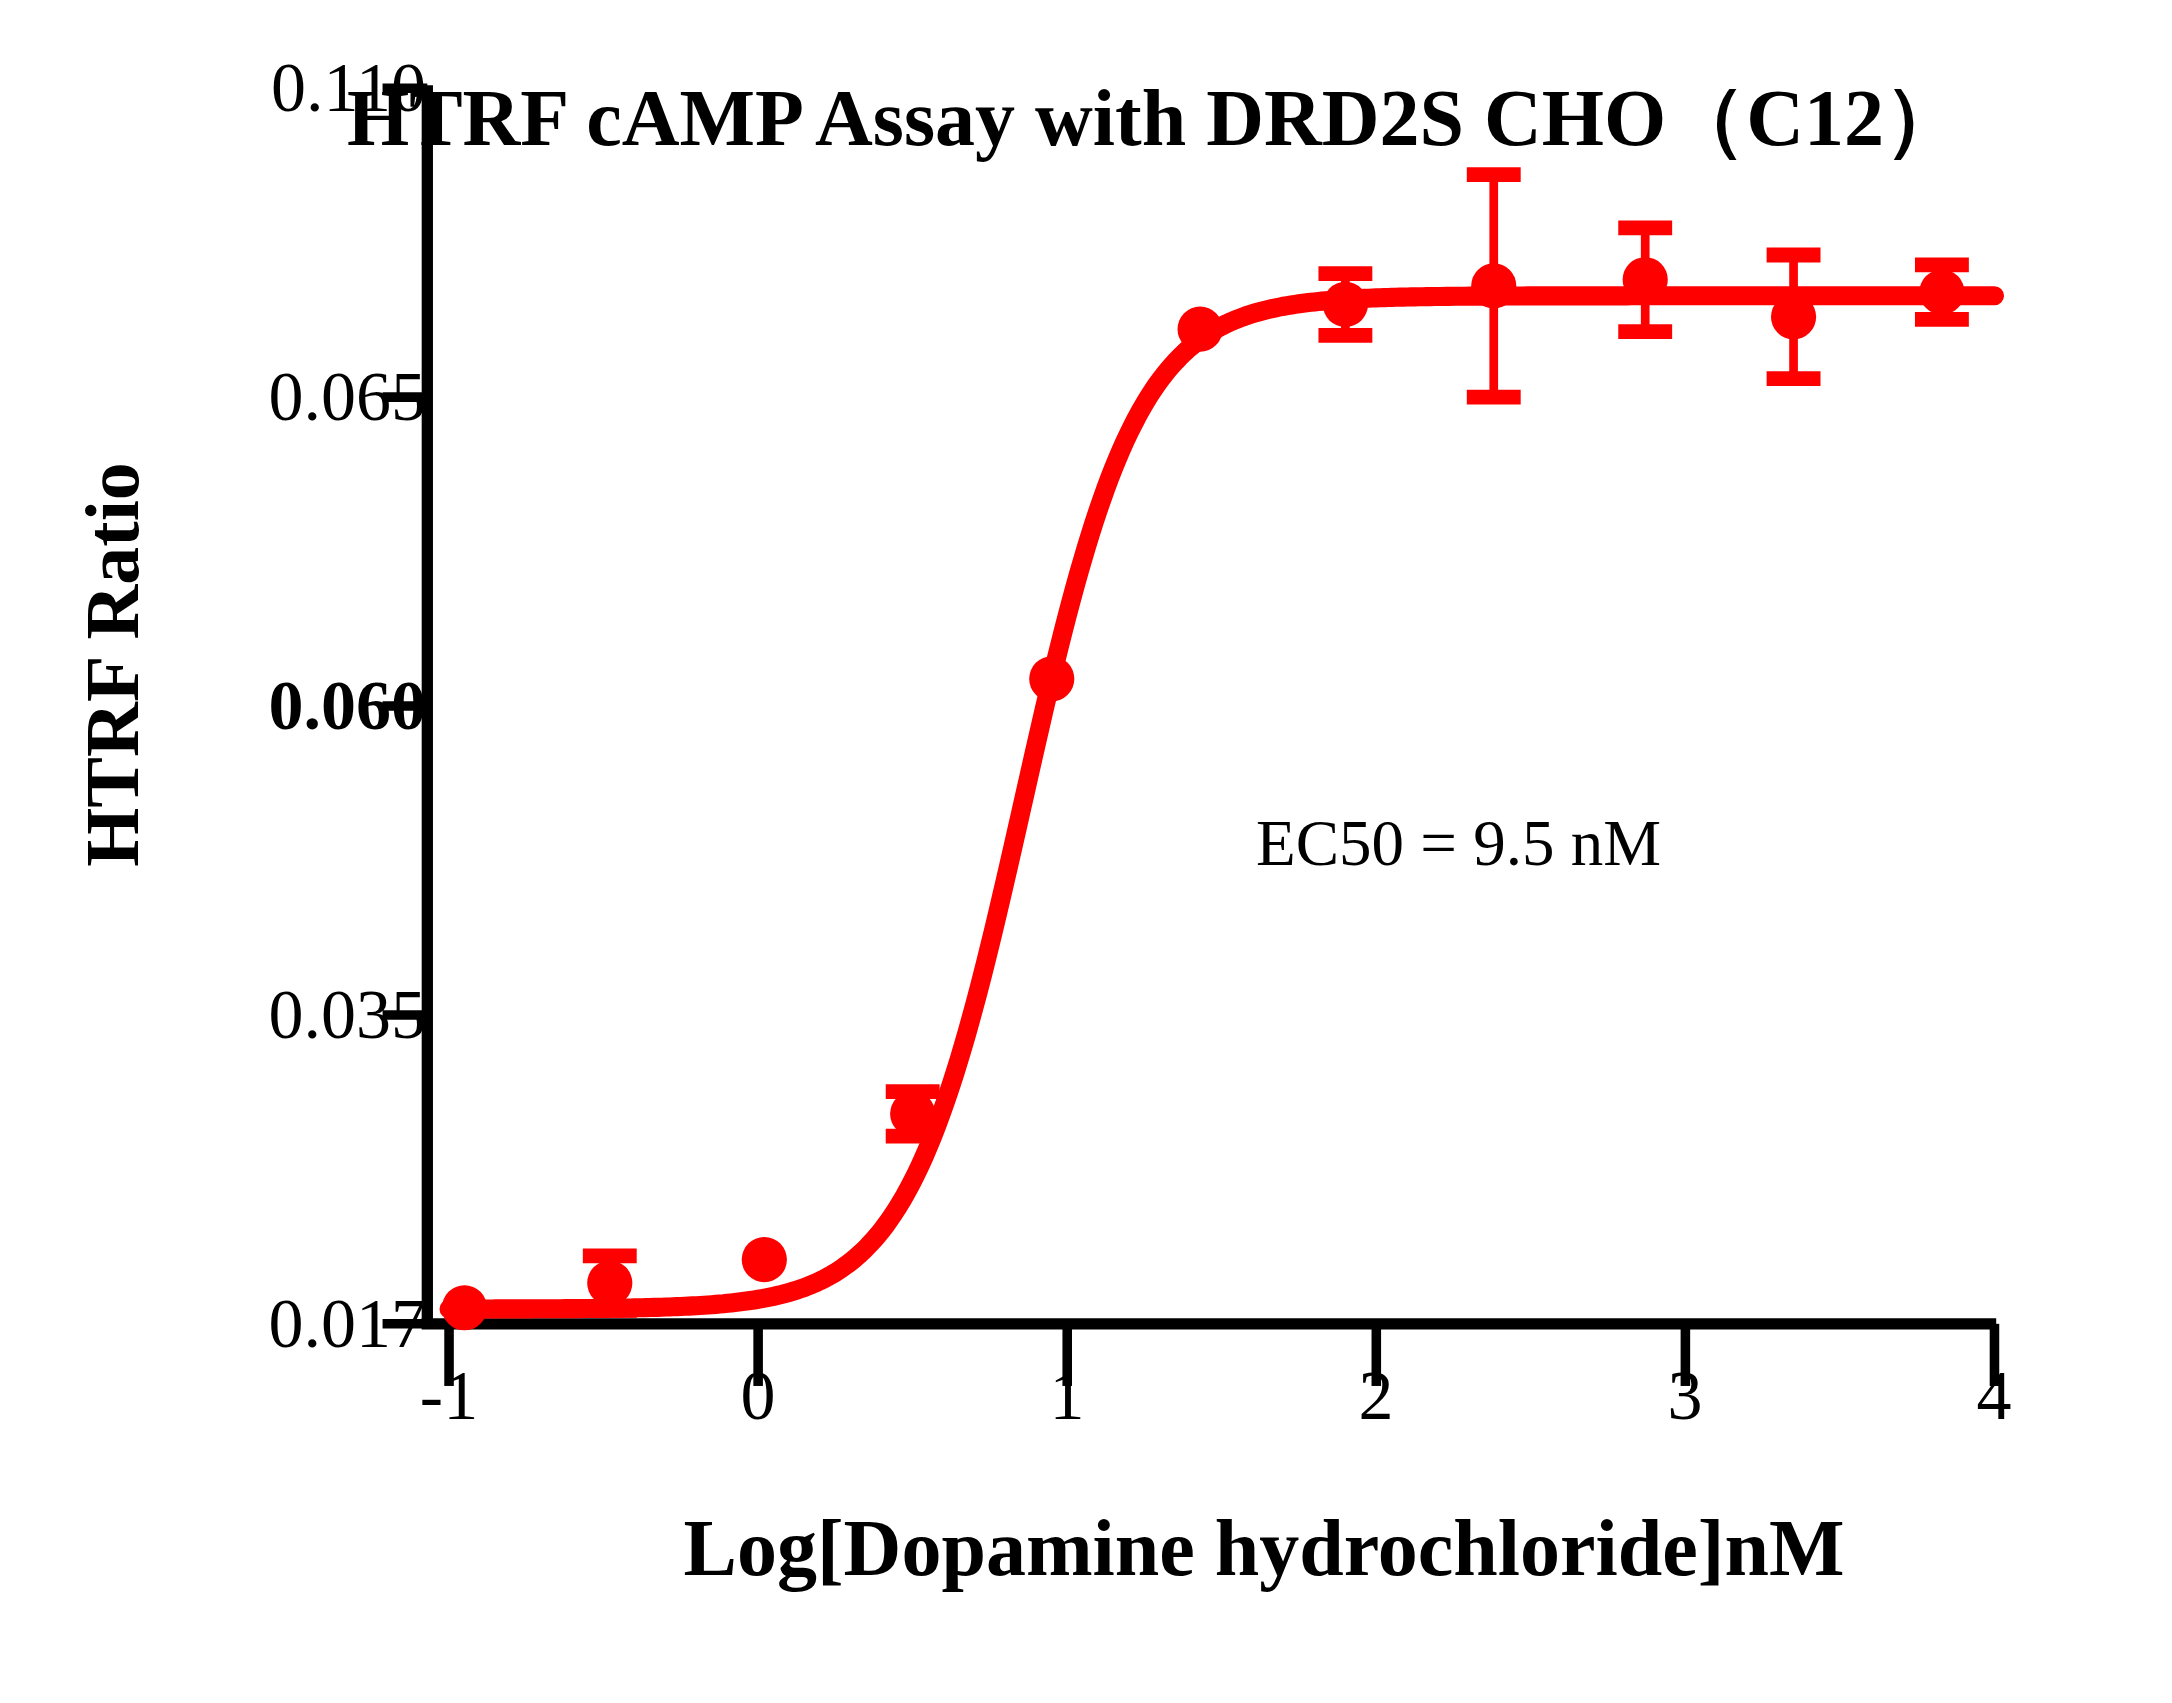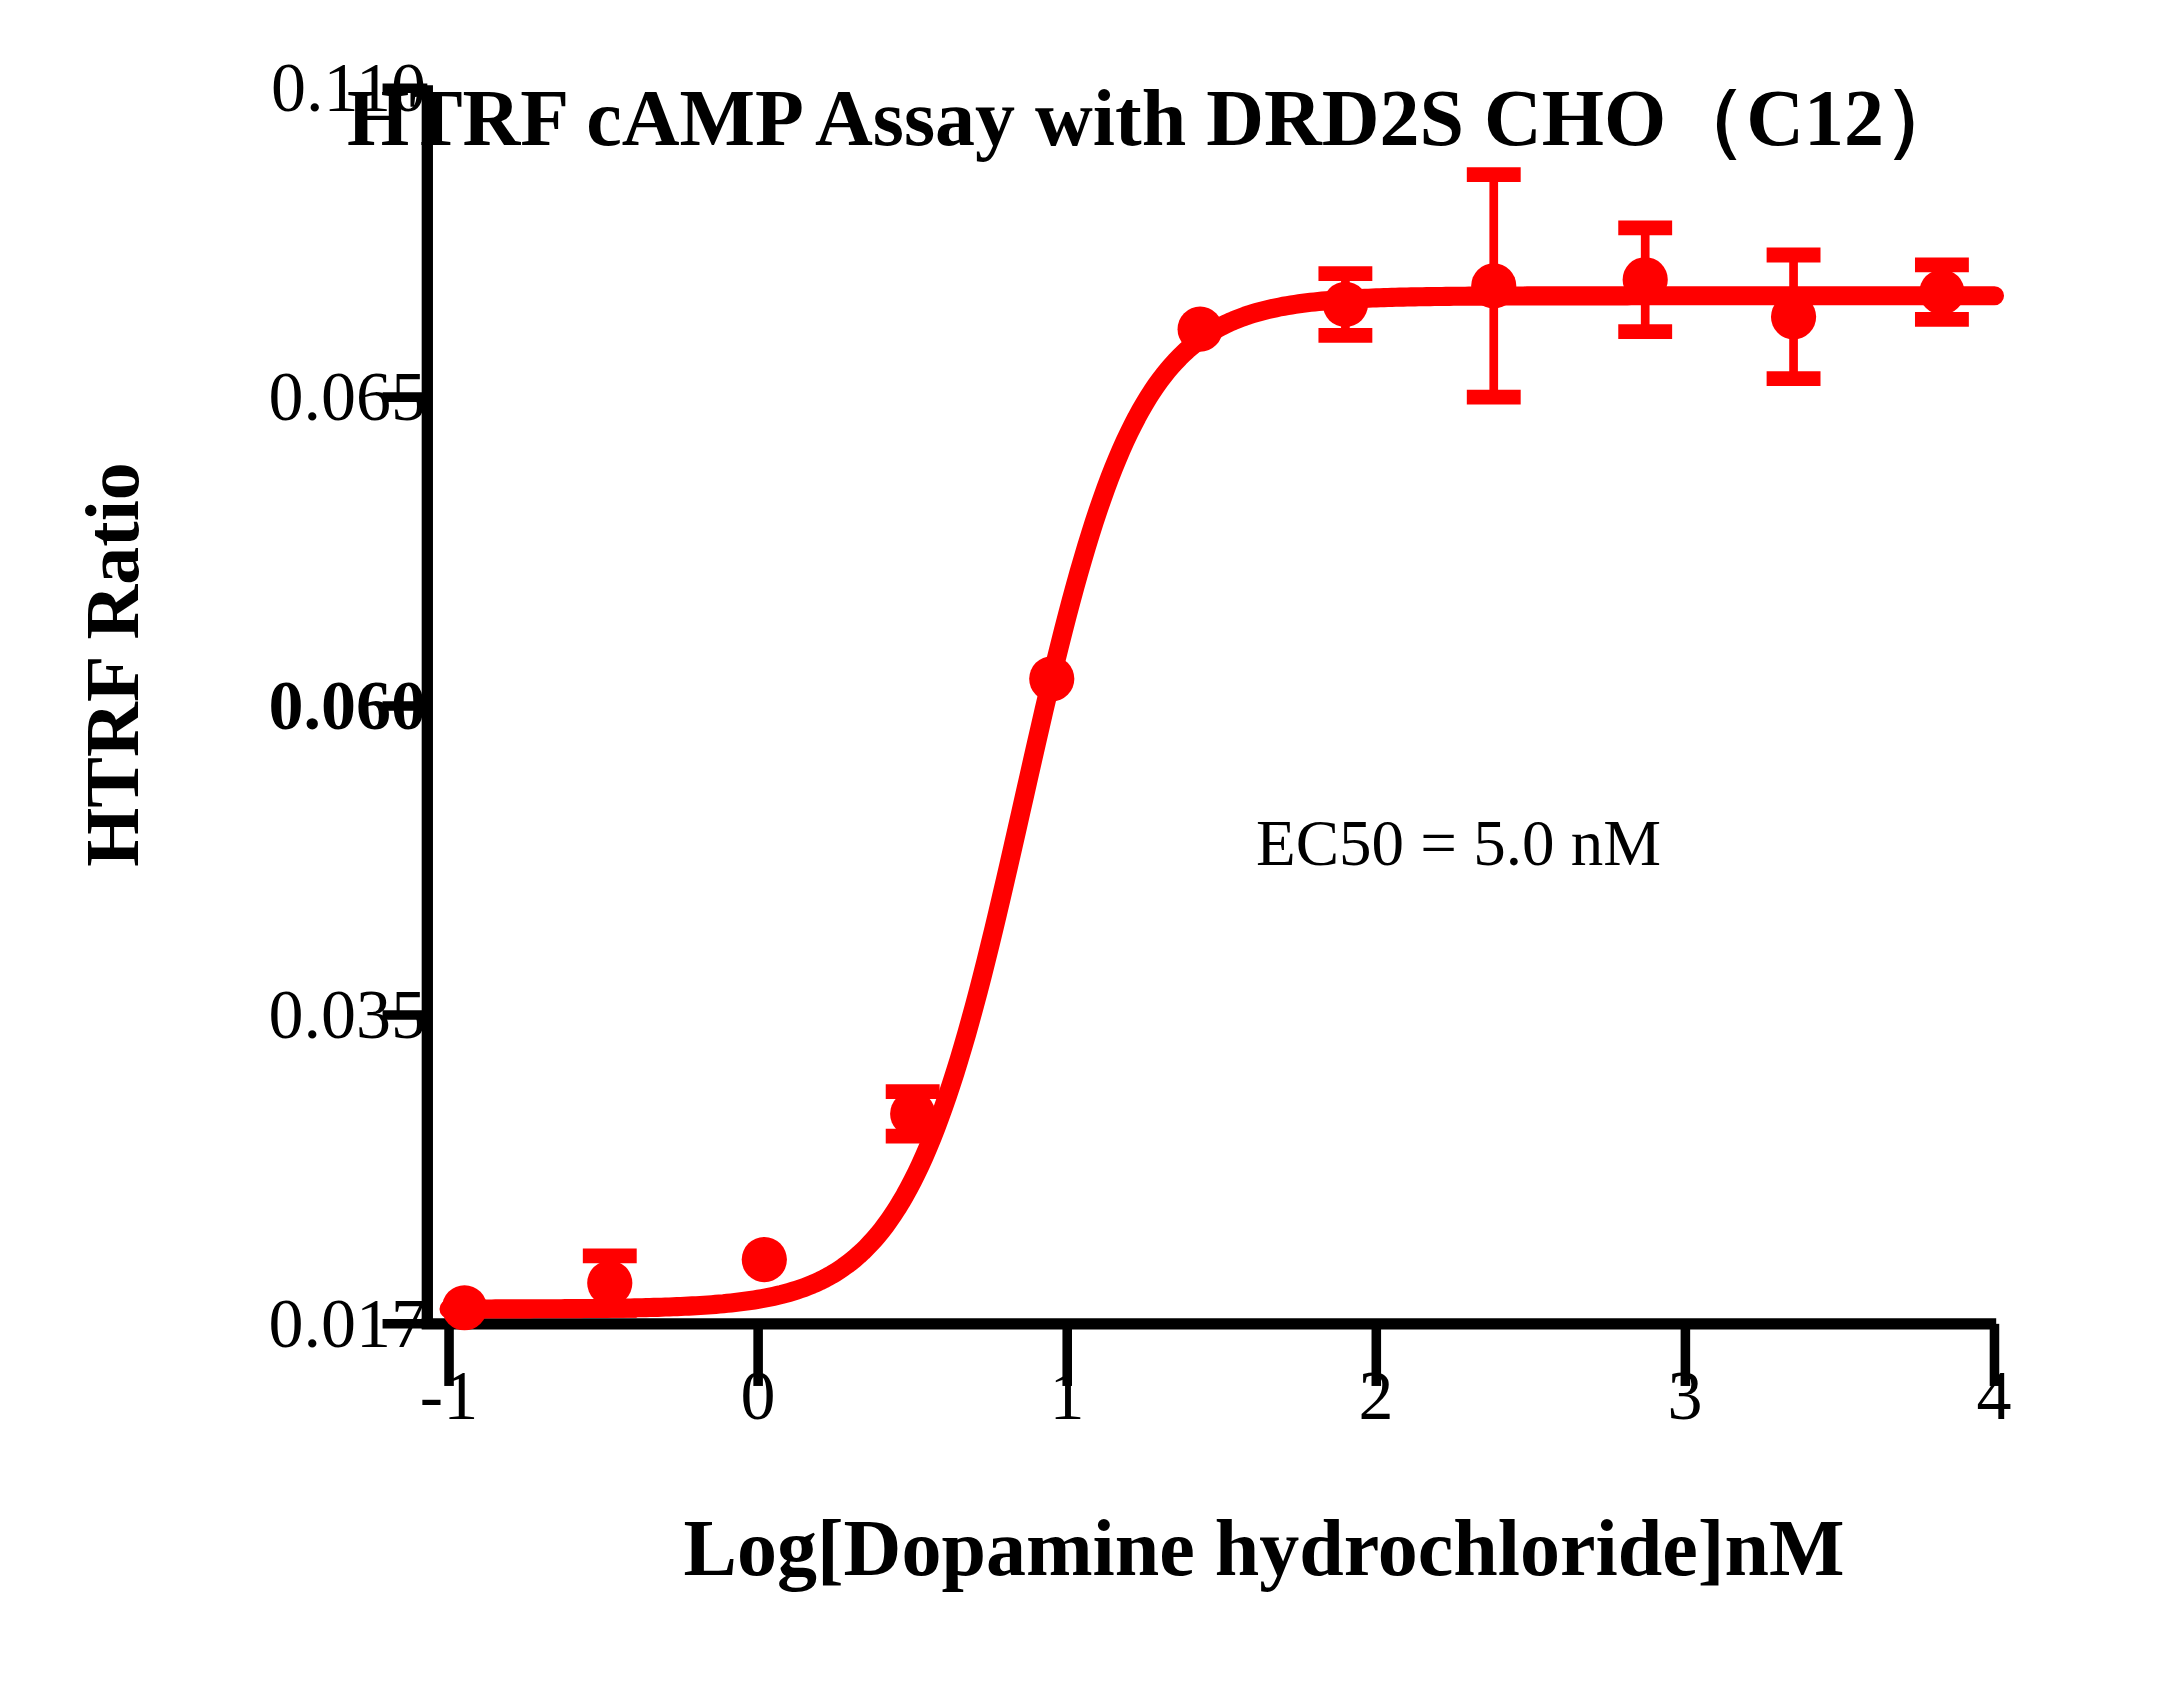--- a/index.html
+++ b/index.html
@@ -42,21 +42,21 @@
 <body>
 
 <div id="figure">
 
   <div id="title">HTRF cAMP Assay with DRD2S CHO（C12）</div>
 
   <div id="ylabel">HTRF Ratio</div>
 
   <div id="xlabel">Log[Dopamine hydrochloride]nM</div>
 
-  <div id="ec50">EC50 = 5.0 nM</div>
+  <div id="ec50">EC50 = 9.5 nM</div>
 
   <svg id="plot" viewBox="0 0 5318 3922">
     <g id="axis-group">
       <line id="y-axis-line" x1="983" y1="196" x2="983" y2="3058" stroke="#000" stroke-width="26"></line>
       <line id="x-axis-line" x1="970" y1="3047" x2="4594" y2="3047" stroke="#000" stroke-width="26"></line>
     </g>
     <g id="y-ticks">
         <line x1="880" y1="3047" x2="983" y2="3047" stroke="#000" stroke-width="22"></line>
         <line x1="880" y1="2336" x2="983" y2="2336" stroke="#000" stroke-width="22"></line>
         <line x1="880" y1="1625.0000000000002" x2="983" y2="1625.0000000000002" stroke="#000" stroke-width="22"></line>

